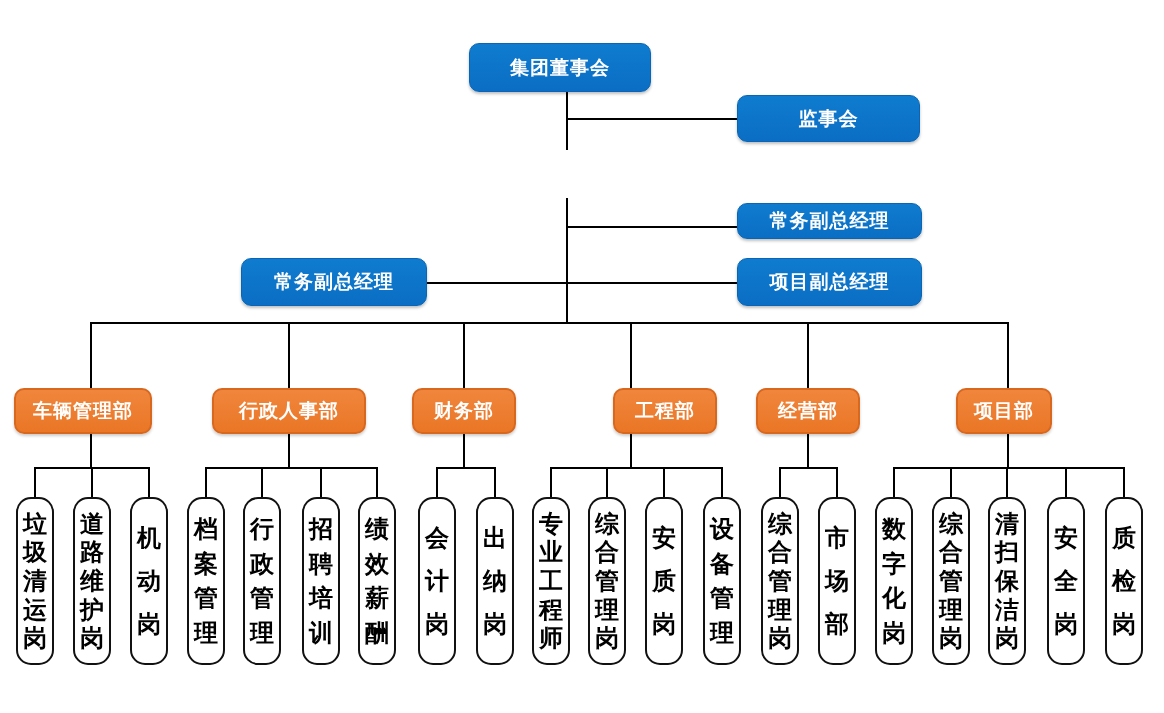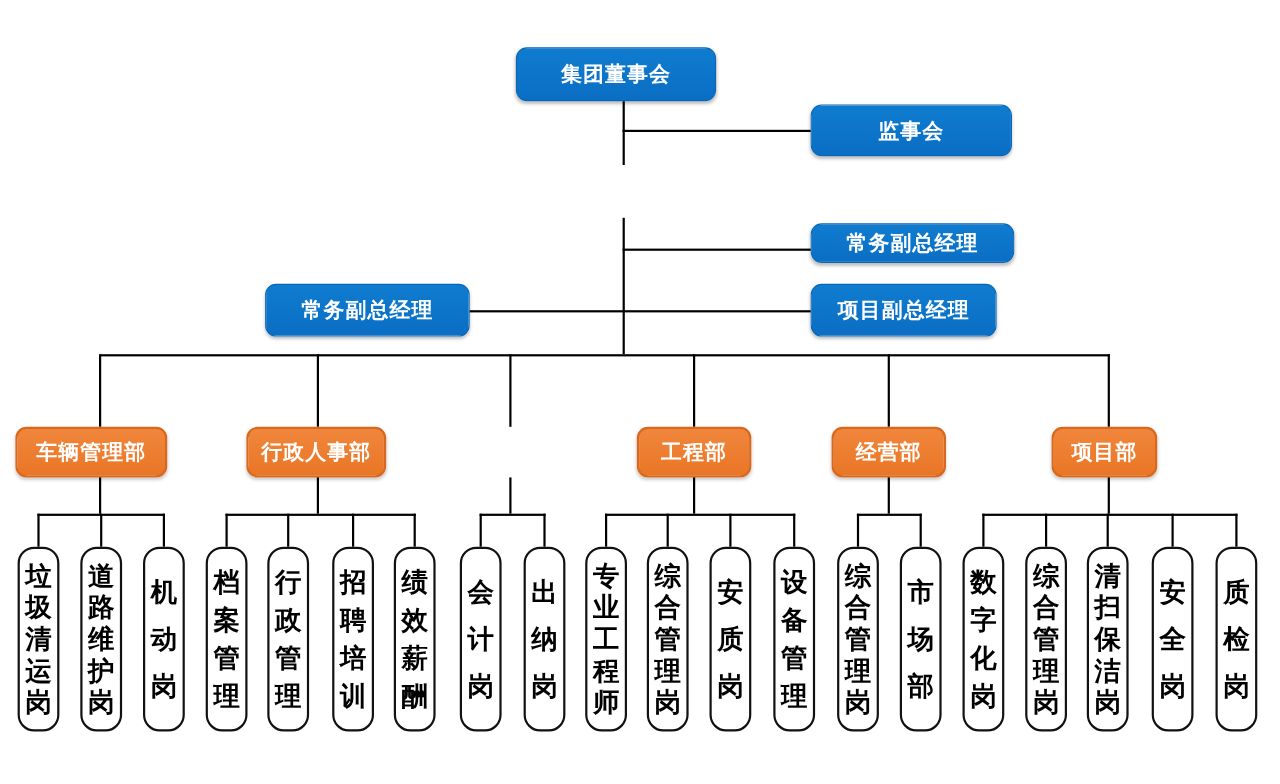--- a/index.html
+++ b/index.html
@@ -66,21 +66,21 @@
   </div>
   <div class="bluebox" style="left:737px;top:95px;width:183px;height:47px">
     <span>监事会</span>
   </div>
   <div class="bluebox" style="left:737px;top:203px;width:185px;height:36px">
     <span>常务副总经理</span>
   </div>
   <div class="bluebox" style="left:241px;top:258px;width:186px;height:48px">
     <span>常务副总经理</span>
   </div>
-  <div class="bluebox" style="left:737px;top:258px;width:169px;height:48px">
+  <div class="bluebox" style="left:737px;top:258px;width:185px;height:48px">
     <span>项目副总经理</span>
   </div>
 
   <div class="line vline" style="left:566px;top:92px;height:58px"></div>
   <div class="line hline" style="left:566px;top:118px;width:171px"></div>
   <div class="line vline" style="left:566px;top:198px;height:124px"></div>
   <div class="line hline" style="left:566px;top:226px;width:171px"></div>
   <div class="line hline" style="left:427px;top:282px;width:310px"></div>
   <div class="line hline" style="left:91px;top:322px;width:918px"></div>
 
@@ -112,21 +112,21 @@
     </div>
     <div class="line vline" style="left:148px;top:467px;height:30px"></div>
     <div class="posbox" style="left:130px">
       <div class="vtext vchars">
         <span>机</span>
         <span>动</span>
         <span>岗</span>
       </div>
     </div>
     <div class="line vline" style="left:288px;top:322px;height:66px"></div>
-    <div class="deptbox" style="left:224px;width:127px">
+    <div class="deptbox" style="left:212px;width:154px">
       <span>行政人事部</span>
     </div>
     <div class="line vline" style="left:288px;top:434px;height:33px"></div>
     <div class="line hline" style="left:205px;top:467px;width:173px"></div>
     <div class="line vline" style="left:205px;top:467px;height:30px"></div>
     <div class="posbox" style="left:187px">
       <div class="vtext vchars">
         <span>档</span>
         <span>案</span>
         <span>管</span>
@@ -154,40 +154,43 @@
     <div class="line vline" style="left:376px;top:467px;height:30px"></div>
     <div class="posbox" style="left:358px">
       <div class="vtext vchars">
         <span>绩</span>
         <span>效</span>
         <span>薪</span>
         <span>酬</span>
       </div>
     </div>
     <div class="line vline" style="left:463px;top:322px;height:66px"></div>
+    <div class="deptbox" style="left:412px;width:104px">
+      <span>财务部</span>
+    </div>
     <div class="line vline" style="left:463px;top:434px;height:33px"></div>
     <div class="line hline" style="left:436px;top:467px;width:60px"></div>
     <div class="line vline" style="left:436px;top:467px;height:30px"></div>
     <div class="posbox" style="left:418px">
       <div class="vtext vchars">
         <span>会</span>
         <span>计</span>
         <span>岗</span>
       </div>
     </div>
     <div class="line vline" style="left:494px;top:467px;height:30px"></div>
     <div class="posbox" style="left:476px">
       <div class="vtext vchars">
         <span>出</span>
         <span>纳</span>
         <span>岗</span>
       </div>
     </div>
     <div class="line vline" style="left:630px;top:322px;height:66px"></div>
-    <div class="deptbox" style="left:579px;width:104px">
+    <div class="deptbox" style="left:613px;width:104px">
       <span>工程部</span>
     </div>
     <div class="line vline" style="left:630px;top:434px;height:33px"></div>
     <div class="line hline" style="left:550px;top:467px;width:173px"></div>
     <div class="line vline" style="left:550px;top:467px;height:30px"></div>
     <div class="posbox" style="left:532px">
       <div class="vtext vchars">
         <span>专</span>
         <span>业</span>
         <span>工</span>

